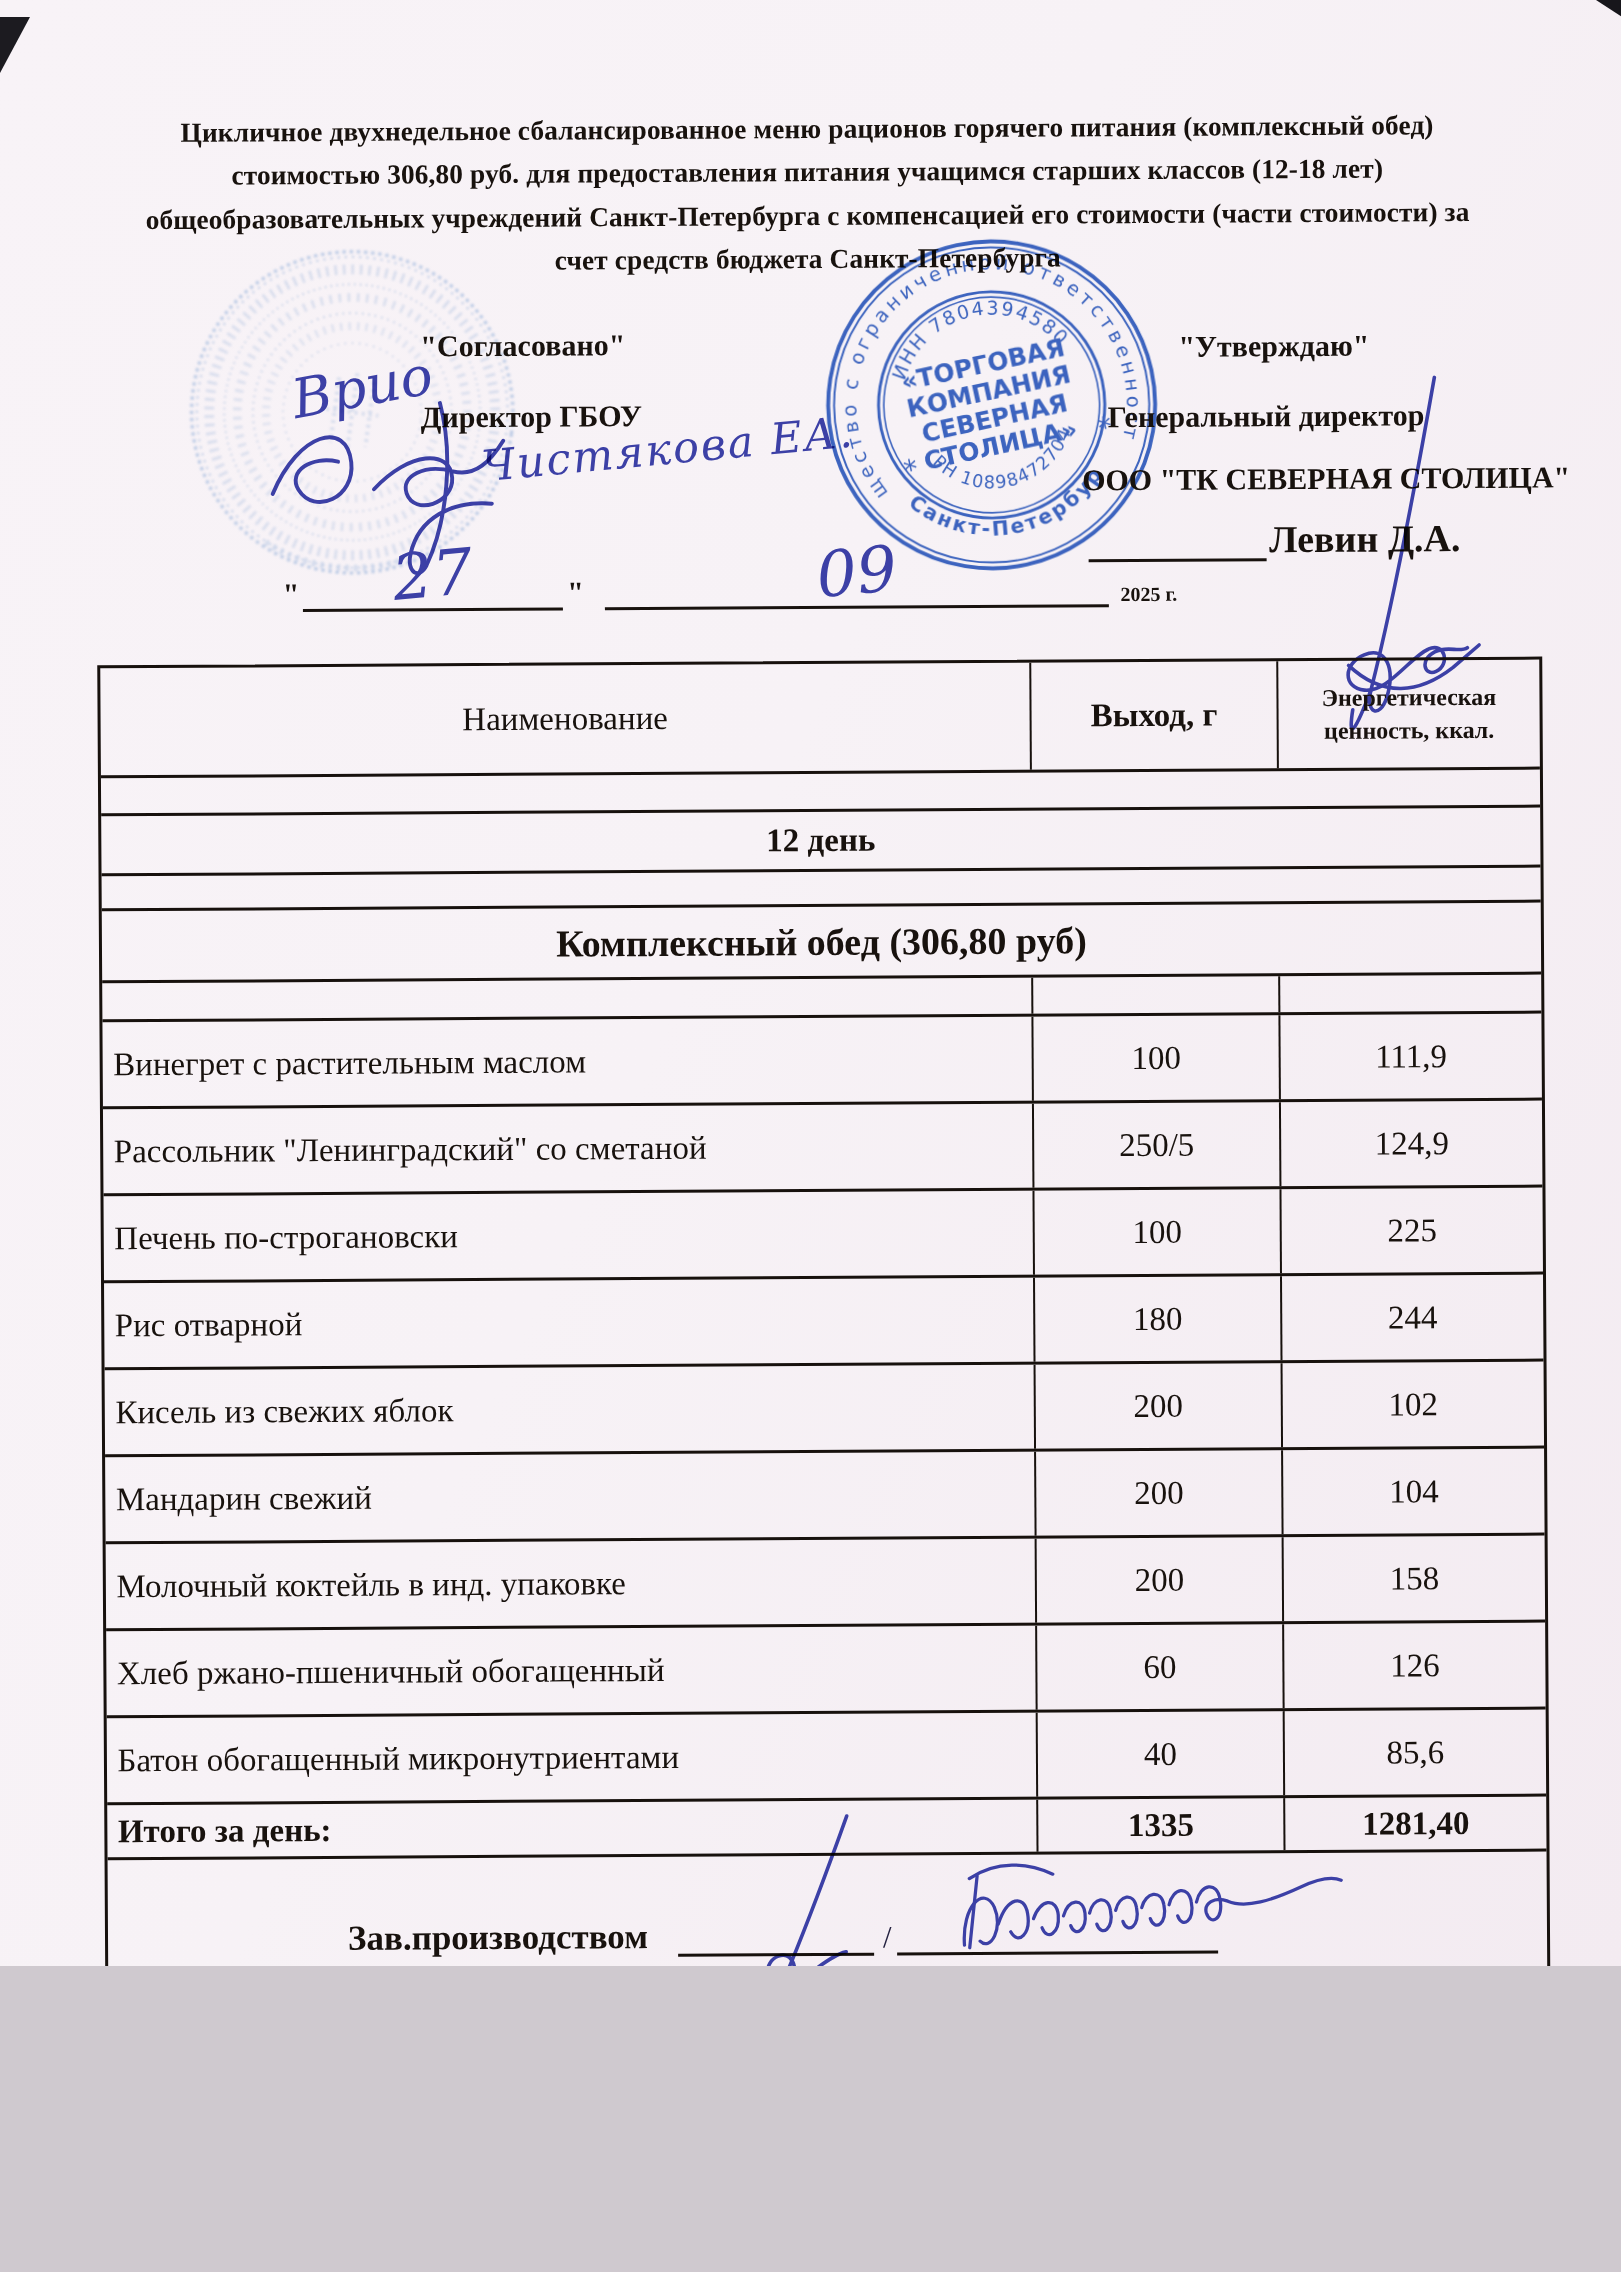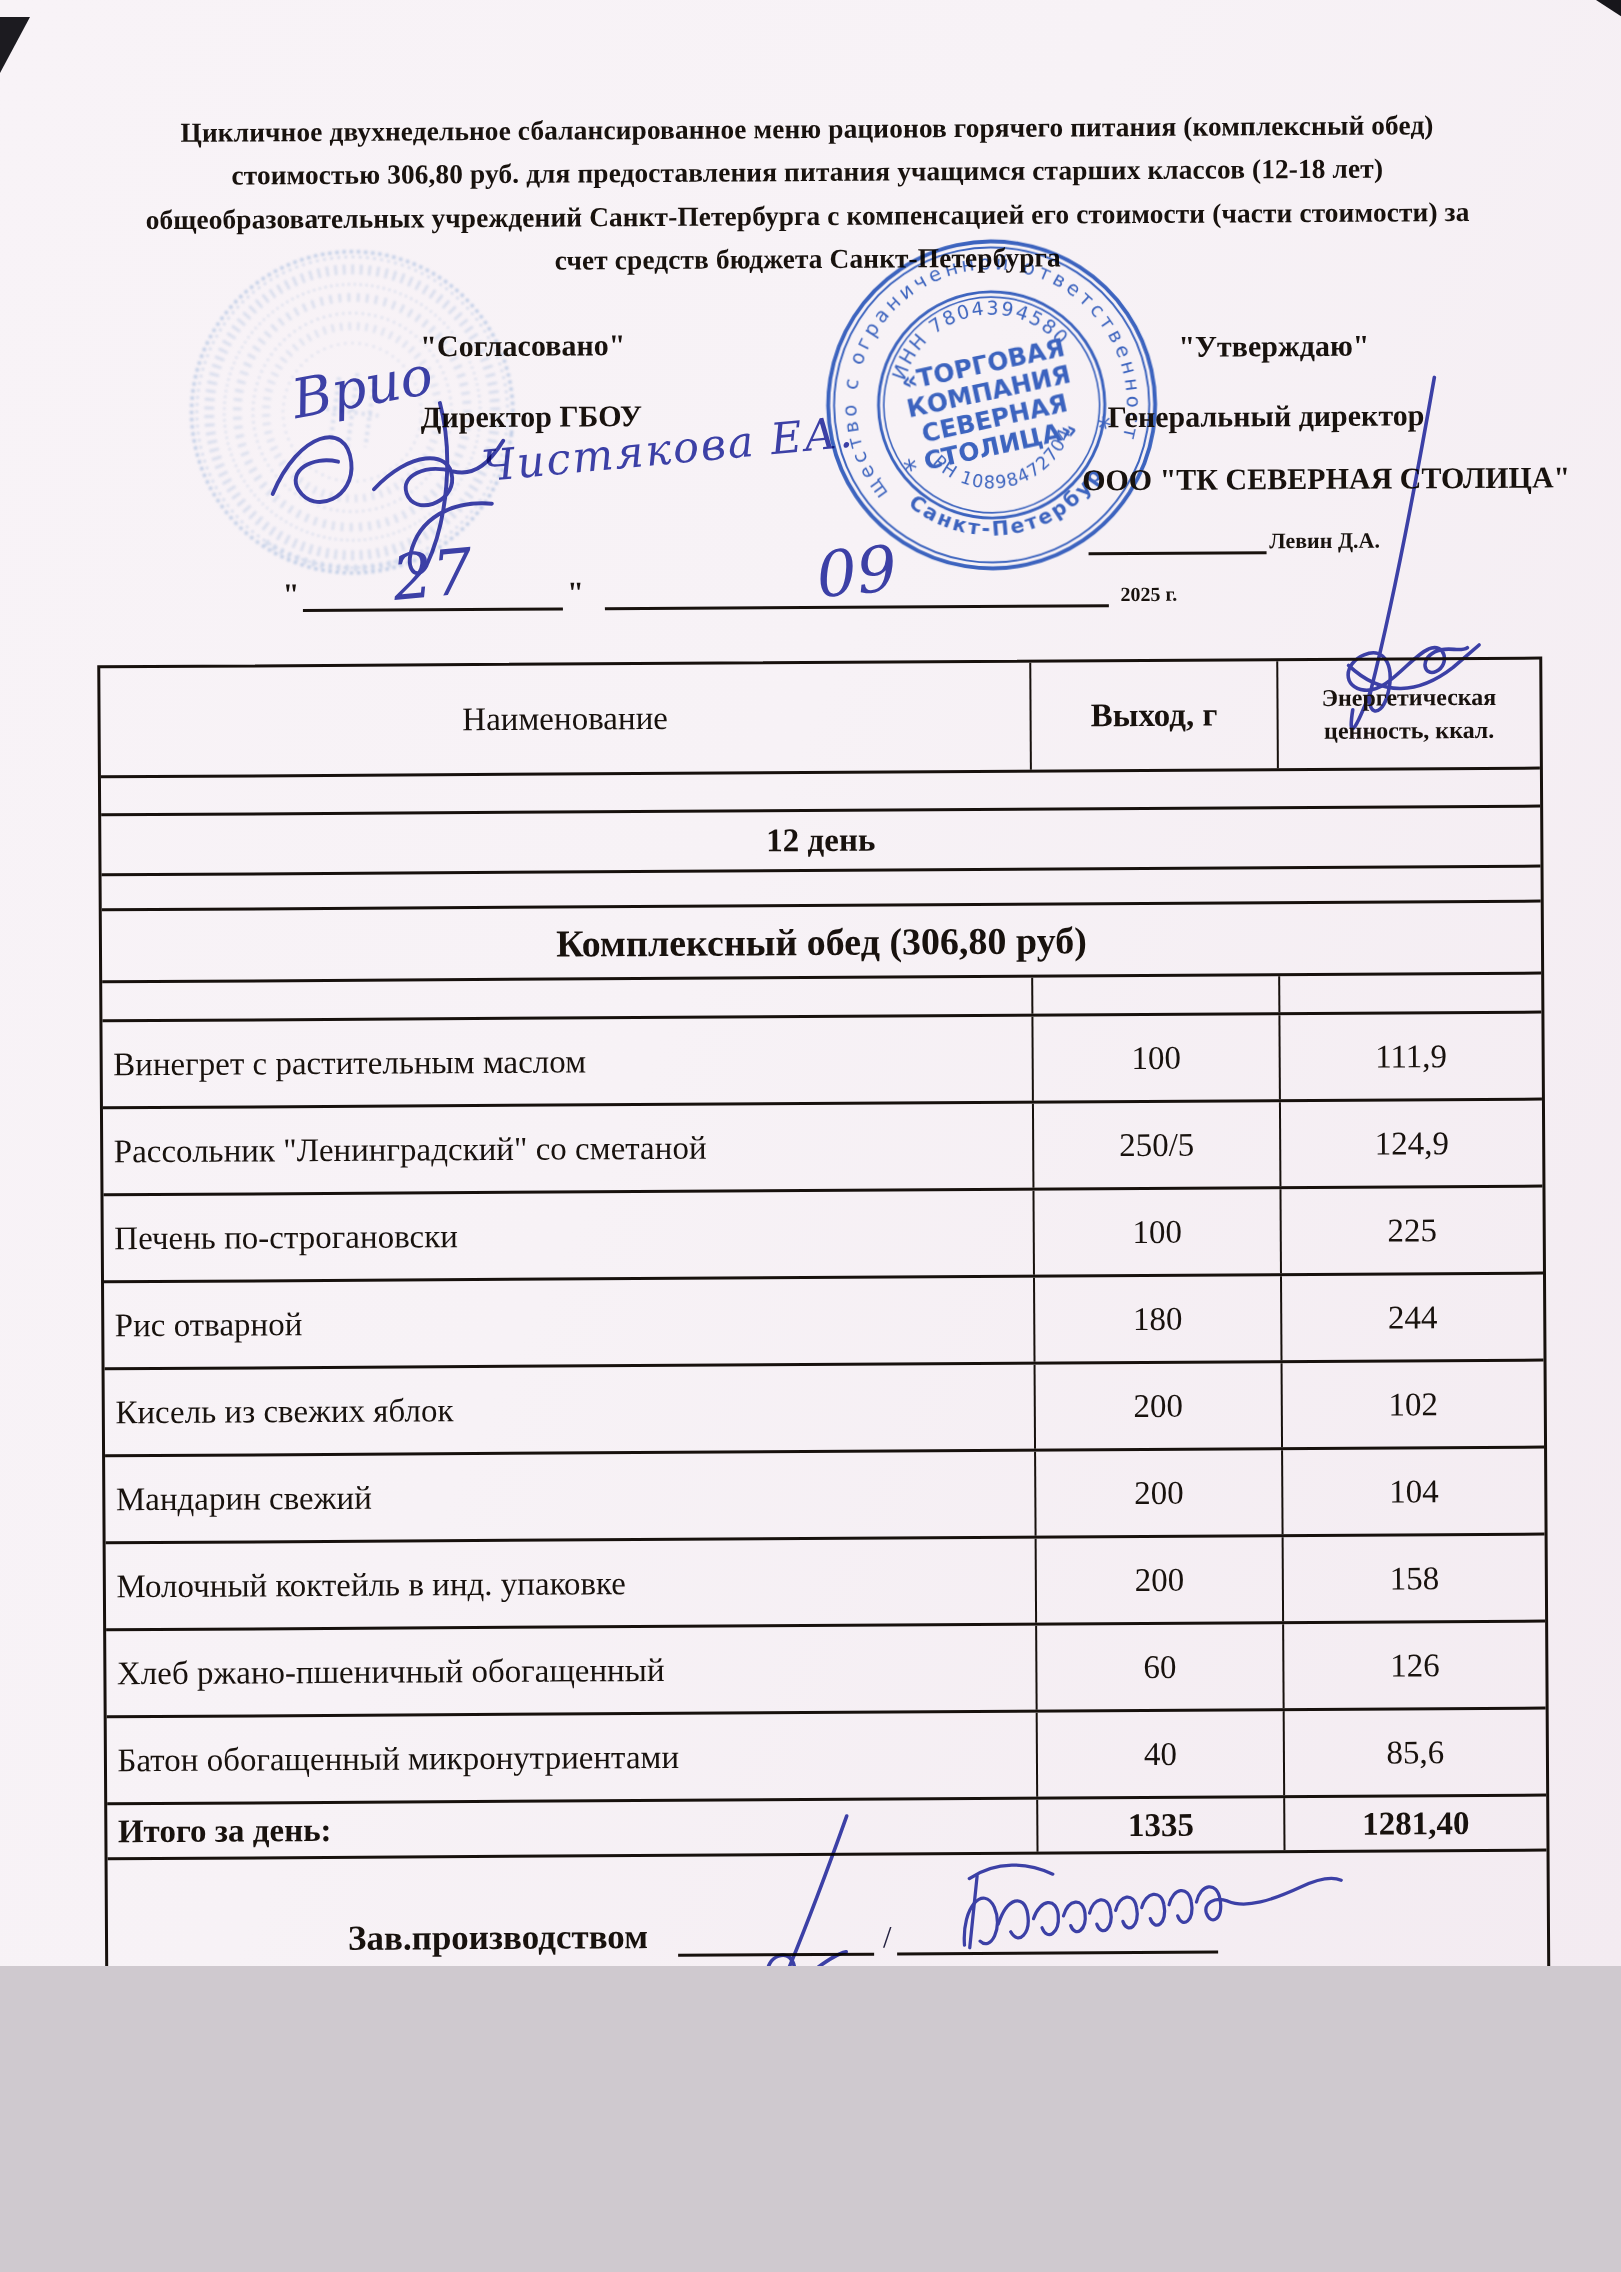--- a/index.html
+++ b/index.html
@@ -14,21 +14,21 @@
   .corner-tr{position:absolute;right:0;top:0;width:26px;height:17px;background:#17161b;
              clip-path:polygon(0 0,100% 0,100% 100%);}
 
   .doc-title{position:absolute;left:121px;top:108px;width:1380px;text-align:center;
              font-weight:bold;font-size:27.4px;line-height:1.58;letter-spacing:0.1px;}
 
   .lbl{position:absolute;font-weight:bold;font-size:30px;white-space:nowrap;}
 
   .signer-row{position:absolute;left:1090px;top:520px;display:flex;align-items:flex-end;}
   .sig-ul{display:inline-block;width:178px;height:34px;border-bottom:3.3px solid #18120e;}
-  .signer-name{font-weight:bold;font-size:22px;margin-left:2.6px;}
+  .signer-name{font-weight:bold;font-size:38px;margin-left:2.6px;}
 
   
   .date-row{position:absolute;left:280px;top:567px;display:flex;align-items:flex-end;}
   .q{font-weight:bold;font-size:30px;padding:0 3.9px 1.3px 3.9px;}
   .u{position:relative;display:inline-block;height:39px;border-bottom:3.3px solid #18120e;}
   .u1{width:260px;} .u2{width:504px;margin-left:17px;}
   .year{font-weight:bold;font-size:20px;margin-left:11.8px;padding-bottom:1.3px;white-space:nowrap;}
   .hand-num{position:absolute;left:50%;bottom:-2.6px;transform:translateX(-50%) rotate(-5deg);
             font-style:italic;font-size:63px;color:#3c40a6;font-family:"DejaVu Serif",serif;}
 

